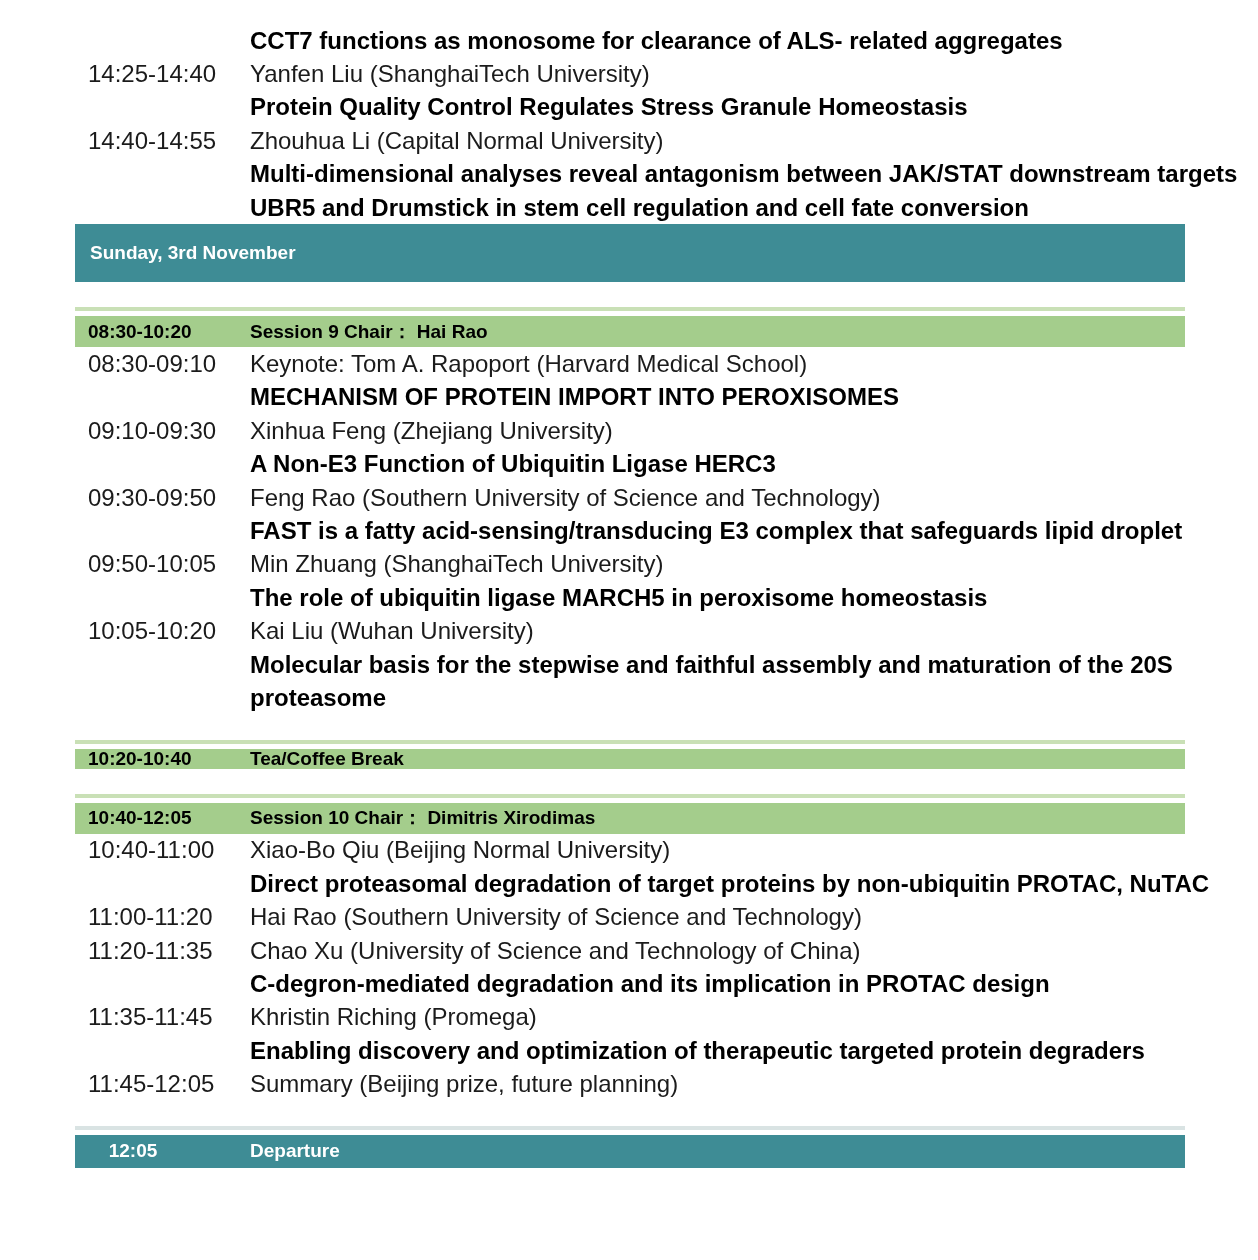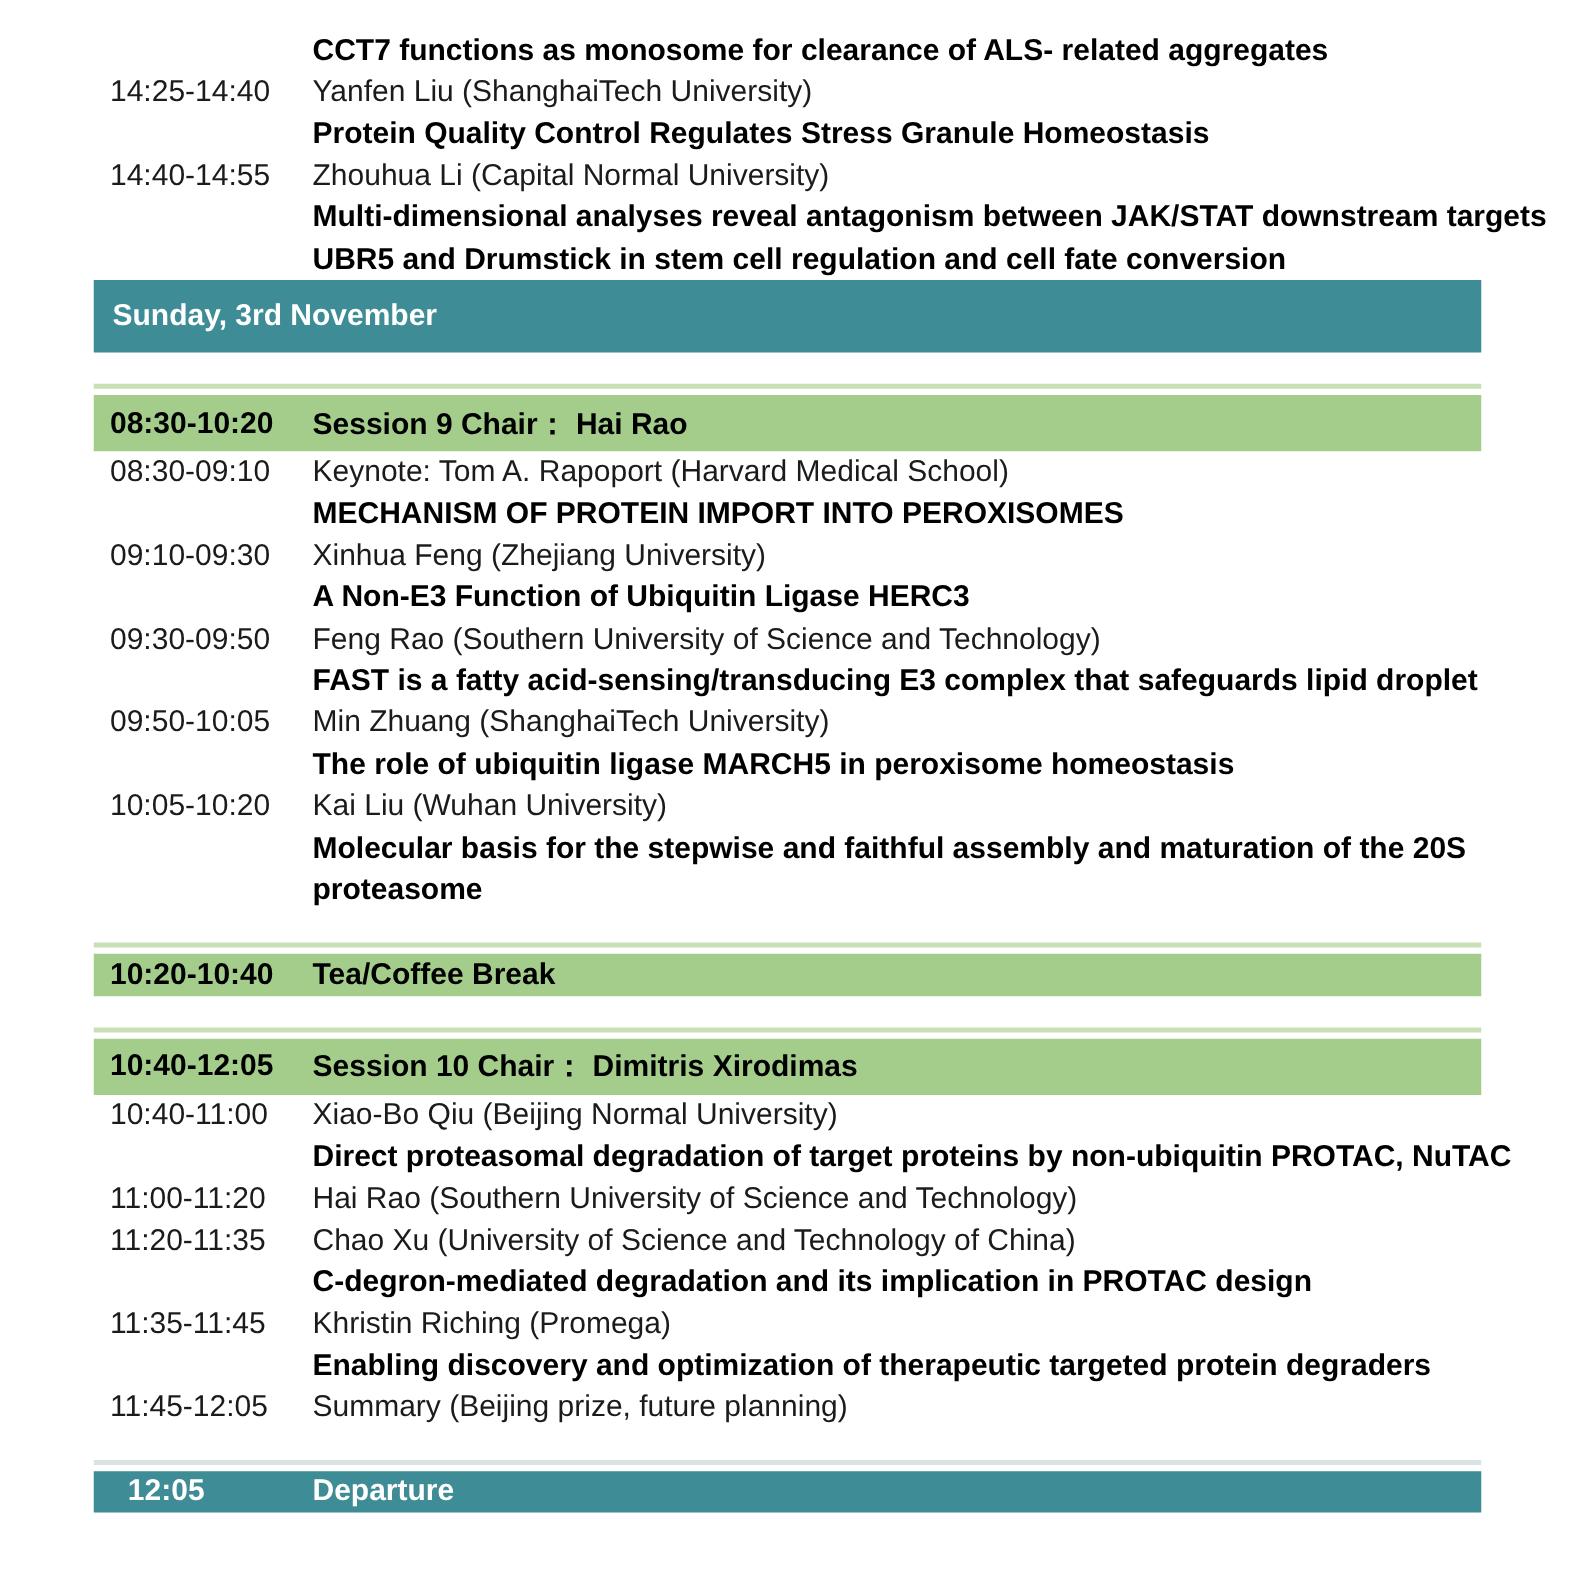--- a/index.html
+++ b/index.html
@@ -22,26 +22,26 @@
   #schedule{padding-top:24px;}
 
   
   .row{height:33.4px;display:flex;align-items:center;font-size:24px;color:var(--ink-soft);}
   .row .time{margin-left:88px;flex:0 0 162px;width:162px;}
   .row .entry{flex:1;white-space:nowrap;}
   .bold{font-weight:bold;color:var(--ink);}
 
   
   .bar{margin-left:75px;width:1110px;display:flex;align-items:center;
-       font-size:24px;font-weight:bold;box-sizing:border-box;}
+       font-size:19px;font-weight:bold;box-sizing:border-box;}
   .bar.day{height:58px;background:var(--teal);color:#ffffff;}
   .bar.day .day-label{margin-left:15px;}
   .bar.green{background:var(--green);color:var(--ink);}
-  .bar.session{height:45px;}
-  .bar.break{height:34px;}
+  .bar.session{height:31px;}
+  .bar.break{height:20px;}
   .bar .time{margin-left:13px;flex:0 0 162px;width:162px;}
   .bar.departure{height:33px;background:var(--teal);color:#ffffff;}
   .bar.departure .time{margin-left:0;flex:0 0 116px;width:116px;text-align:center;}
   .bar.departure .entry{margin-left:59px;}
   .bar .entry{white-space:nowrap;}
 
   
   .spacer{height:34px;margin-left:75px;width:1110px;position:relative;}
   .spacer .strip{position:absolute;left:0;right:0;bottom:5px;height:4px;background:var(--strip-green);}
   .spacer.gray .strip{background:var(--strip-gray);}

